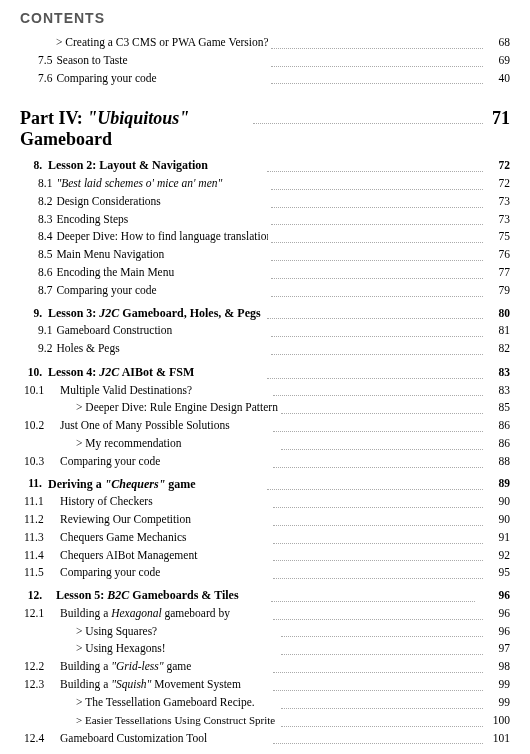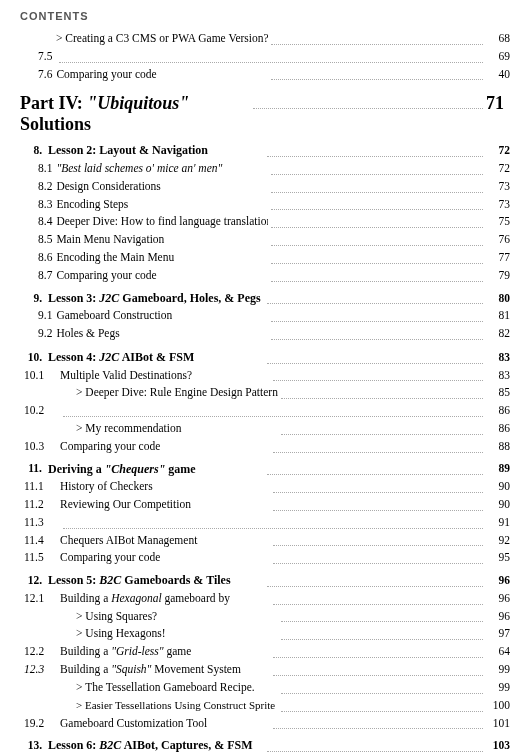--- a/index.html
+++ b/index.html
@@ -6,21 +6,21 @@
     body {
       width: 530px;
       min-height: 754px;
       background: #fff;
       font-family: Georgia, 'Times New Roman', serif;
       font-size: 12px;
       color: #000;
       padding: 10px 20px 10px 20px;
     }
     .contents-label {
-      font-size: 11px;
+      font-size: 14px;
       font-family: Arial, sans-serif;
       letter-spacing: 1px;
       color: #555;
       margin-bottom: 8px;
       font-weight: bold;
     }
     .toc-entry {
       display: flex;
       align-items: flex-end;
       line-height: 1.55;
@@ -70,22 +70,23 @@
       flex: 1;
     }
     .part-heading .dots {
       flex: 1;
       border-bottom: 1px dotted #aaa;
       margin: 0 3px 3px 3px;
       min-width: 10px;
     }
     .part-heading .page {
       min-width: 24px;
-      text-align: left;
-      font-weight: bold;
+      text-align: right;
+      font-weight: bold;
+      margin-top: 11px;
     }
     .lesson-heading {
       font-weight: bold;
       font-size: 12px;
     }
     .italic { font-style: italic; }
     .bold { font-weight: bold; }
   </style>
 </head>
 <body>
@@ -93,33 +94,34 @@
 <div class="contents-label">CONTENTS</div>
 
 <div class="toc-entry">
   <span class="sub-num" style="padding-left:30px;"></span>
   <span class="title">&gt; Creating a C3 CMS or PWA Game Version?</span>
   <span class="dots"></span>
   <span class="page-normal">68</span>
 </div>
 <div class="toc-entry">
   <span class="sub-num">7.5</span>
+  <span class="title">Season to Taste</span>
   <span class="dots"></span>
   <span class="page-normal">69</span>
 </div>
 <div class="toc-entry">
   <span class="sub-num">7.6</span>
   <span class="title">Comparing your code</span>
   <span class="dots"></span>
   <span class="page-normal">40</span>
 </div>
 
 <div class="part-heading" style="margin-top:10px;">
   <span class="part-title">
-    <span>Part IV: </span><span class="italic">"Ubiquitous"</span><span> Solutions</span>
+    <span>Part IV: </span><span class="italic">"Ubiquitous"</span><span> Gameboard</span>
   </span>
   <span class="dots"></span>
   <span class="page">71</span>
 </div>
 
 <div class="toc-entry" style="margin-top:4px;">
   <span class="num bold" style="font-weight:bold;">8.</span>
   <span class="title bold lesson-heading">Lesson 2: Layout &amp; Navigation</span>
   <span class="dots"></span>
   <span class="page">72</span>
@@ -199,20 +201,21 @@
   <span class="page-normal">83</span>
 </div>
 <div class="toc-entry">
   <span style="min-width:40px;padding-left:4px;"></span>
   <span class="title" style="padding-left:16px;">&gt; Deeper Dive: Rule Engine Design Pattern</span>
   <span class="dots"></span>
   <span class="page-normal">85</span>
 </div>
 <div class="toc-entry">
   <span class="sub-num" style="min-width:40px;padding-left:4px;">10.2</span>
+  <span class="title">Just One of Many Possible Solutions</span>
   <span class="dots"></span>
   <span class="page-normal">86</span>
 </div>
 <div class="toc-entry">
   <span style="min-width:40px;padding-left:4px;"></span>
   <span class="title" style="padding-left:16px;font-family:Liberation Serif, serif;">&gt; My recommendation</span>
   <span class="dots"></span>
   <span class="page-normal">86</span>
 </div>
 <div class="toc-entry">
@@ -235,37 +238,38 @@
   <span class="page-normal">90</span>
 </div>
 <div class="toc-entry">
   <span class="sub-num" style="min-width:40px;padding-left:4px;">11.2</span>
   <span class="title">Reviewing Our Competition</span>
   <span class="dots"></span>
   <span class="page-normal">90</span>
 </div>
 <div class="toc-entry">
   <span class="sub-num" style="min-width:40px;padding-left:4px;">11.3</span>
+  <span class="title">Chequers Game Mechanics</span>
   <span class="dots"></span>
   <span class="page-normal">91</span>
 </div>
 <div class="toc-entry">
   <span class="sub-num" style="min-width:40px;padding-left:4px;">11.4</span>
   <span class="title">Chequers AIBot Management</span>
   <span class="dots"></span>
   <span class="page-normal">92</span>
 </div>
 <div class="toc-entry">
   <span class="sub-num" style="min-width:40px;padding-left:4px;">11.5</span>
   <span class="title">Comparing your code</span>
   <span class="dots"></span>
   <span class="page-normal">95</span>
 </div>
 
-<div class="toc-entry" style="margin-top:4px;">
+<div class="toc-entry" style="margin-top:4px;gap:8px;">
   <span class="num bold" style="font-weight:bold;min-width:28px;">12.</span>
   <span class="title bold lesson-heading">Lesson 5: <span class="italic">B2C</span> Gameboards &amp; Tiles</span>
   <span class="dots"></span>
   <span class="page">96</span>
 </div>
 <div class="toc-entry">
   <span class="sub-num" style="min-width:40px;padding-left:4px;">12.1</span>
   <span class="title">Building a <span class="italic">Hexagonal</span> gameboard by</span>
   <span class="dots"></span>
   <span class="page-normal">96</span>
@@ -279,42 +283,42 @@
 <div class="toc-entry">
   <span style="min-width:40px;padding-left:4px;"></span>
   <span class="title" style="padding-left:16px;">&gt; Using Hexagons!</span>
   <span class="dots"></span>
   <span class="page-normal">97</span>
 </div>
 <div class="toc-entry">
   <span class="sub-num" style="min-width:40px;padding-left:4px;">12.2</span>
   <span class="title">Building a <span class="italic">"Grid-less"</span> game</span>
   <span class="dots"></span>
-  <span class="page-normal">64</span>
-</div>
-<div class="toc-entry">
-  <span class="sub-num" style="min-width:40px;padding-left:4px;font-style:italic;">12.3</span>
+  <span class="page-normal">98</span>
+</div>
+<div class="toc-entry">
+  <span class="sub-num" style="min-width:40px;padding-left:4px;">12.3</span>
   <span class="title">Building a <span class="italic">"Squish"</span> Movement System</span>
   <span class="dots"></span>
   <span class="page-normal">99</span>
 </div>
 <div class="toc-entry">
   <span style="min-width:40px;padding-left:4px;"></span>
   <span class="title" style="padding-left:16px;">&gt; The Tessellation Gameboard Recipe.</span>
   <span class="dots"></span>
   <span class="page-normal">99</span>
 </div>
 <div class="toc-entry">
   <span style="min-width:40px;padding-left:4px;"></span>
   <span class="title" style="padding-left:16px;font-size:11px;">&gt; Easier Tessellations Using Construct Sprite frames</span>
   <span class="dots"></span>
   <span class="page-normal">100</span>
 </div>
 <div class="toc-entry">
-  <span class="sub-num" style="min-width:40px;padding-left:4px;">19.2</span>
+  <span class="sub-num" style="min-width:40px;padding-left:4px;">12.4</span>
   <span class="title">Gameboard Customization Tool</span>
   <span class="dots"></span>
   <span class="page-normal">101</span>
 </div>
 
 <div class="toc-entry" style="margin-top:4px;">
   <span class="num bold" style="font-weight:bold;min-width:28px;">13.</span>
   <span class="title bold lesson-heading">Lesson 6: <span class="italic">B2C</span> AIBot, Captures, &amp; FSM</span>
   <span class="dots"></span>
   <span class="page">103</span>

